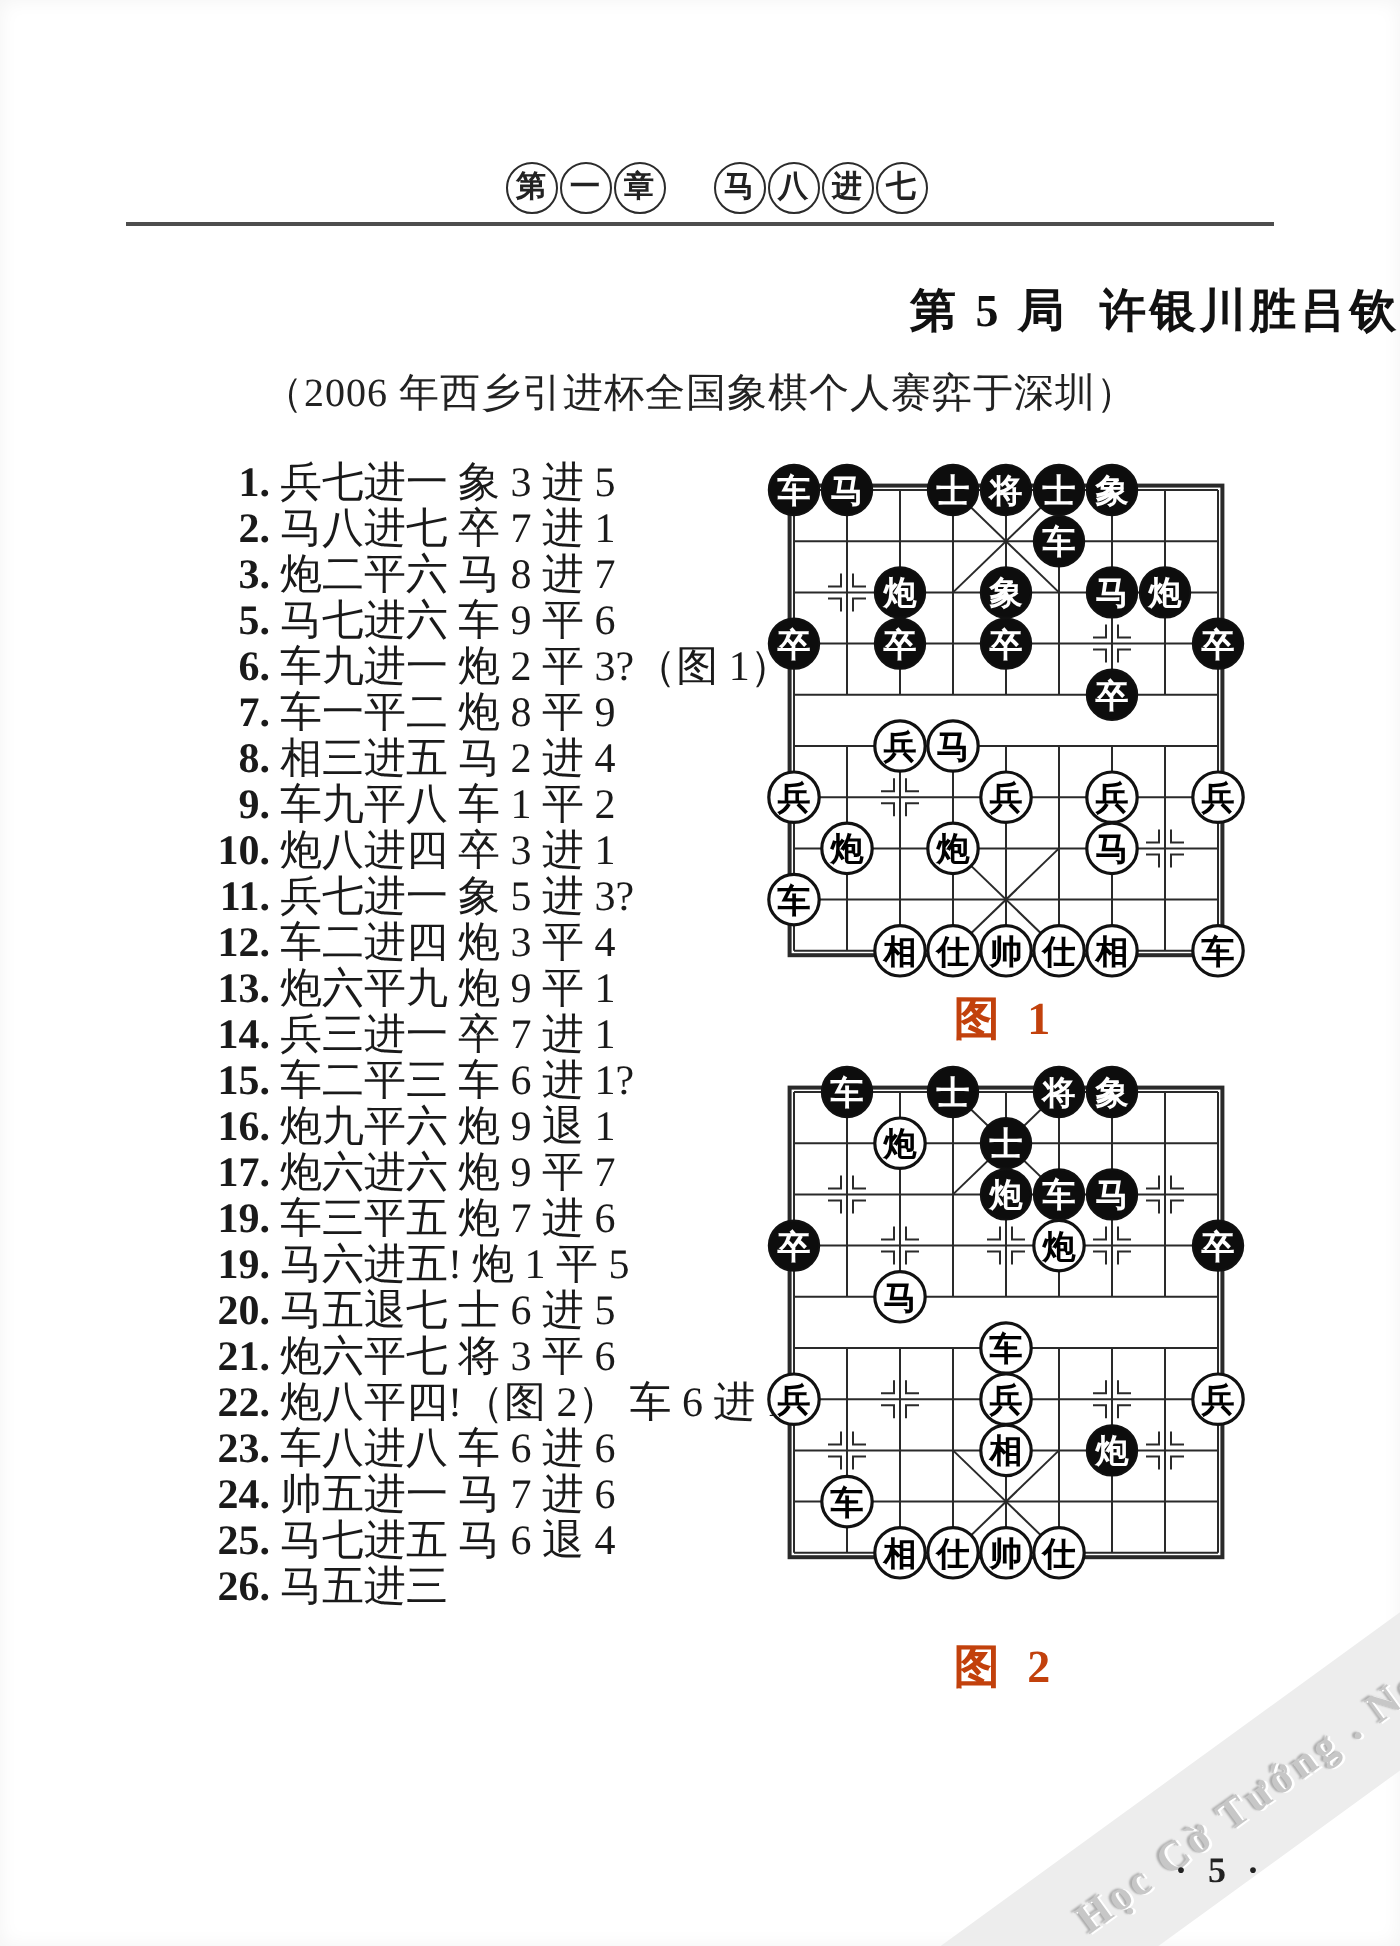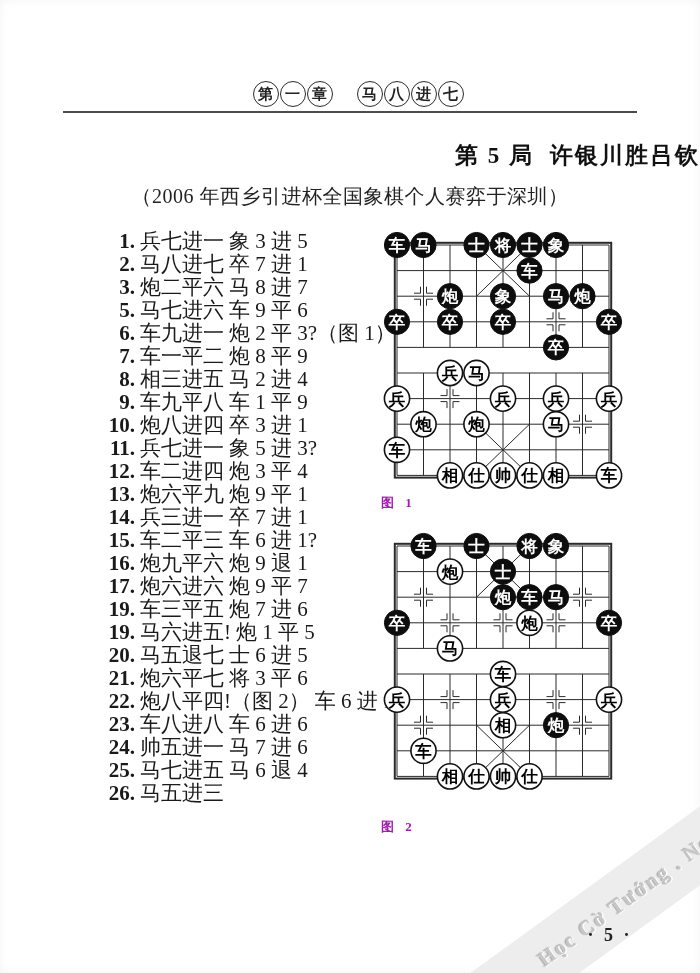--- a/index.html
+++ b/index.html
@@ -34,22 +34,22 @@
   .moves{position:absolute;left:107px;top:230px;font-size:21px;line-height:23px;white-space:nowrap;}
   .move-row{height:23px;}
   .move-num{display:inline-block;width:28px;text-align:right;font-weight:bold;margin-right:5px;}
   .move-red{display:inline-block;min-width:70px;margin-right:5px;}
   .move-black{display:inline-block;}
   
   .board-wrap{position:absolute;left:381px;}
   #board1{top:229px;}
   #board2{top:530px;}
   .board-caption{
-    position:absolute;left:381px;width:244px;text-align:left;
-    font-size:13px;font-weight:bold;letter-spacing:4px;color:#a21caf;
+    position:absolute;left:381px;width:244px;text-align:center;
+    font-size:23px;font-weight:bold;letter-spacing:4px;color:#c2410c;
   }
   #caption1{top:494px;}
   #caption2{top:818px;}
   svg text{font-family:"Liberation Serif","DejaVu Serif",serif;}
   
   .watermark-band{
     position:absolute;left:438px;top:866px;width:380px;height:64px;
     background:#ededed;transform:rotate(-36deg);
     display:flex;align-items:center;justify-content:center;z-index:1;
   }
@@ -88,21 +88,21 @@
   <div class="game-subtitle">（2006 年西乡引进杯全国象棋个人赛弈于深圳）</div>
 
   <div class="moves" id="moves-list">
       <div class="move-row"><span class="move-num">1.</span><span class="move-red">兵七进一</span><span class="move-black">象 3 进 5</span></div>
       <div class="move-row"><span class="move-num">2.</span><span class="move-red">马八进七</span><span class="move-black">卒 7 进 1</span></div>
       <div class="move-row"><span class="move-num">3.</span><span class="move-red">炮二平六</span><span class="move-black">马 8 进 7</span></div>
       <div class="move-row"><span class="move-num">5.</span><span class="move-red">马七进六</span><span class="move-black">车 9 平 6</span></div>
       <div class="move-row"><span class="move-num">6.</span><span class="move-red">车九进一</span><span class="move-black">炮 2 平 3?（图 1）</span></div>
       <div class="move-row"><span class="move-num">7.</span><span class="move-red">车一平二</span><span class="move-black">炮 8 平 9</span></div>
       <div class="move-row"><span class="move-num">8.</span><span class="move-red">相三进五</span><span class="move-black">马 2 进 4</span></div>
-      <div class="move-row"><span class="move-num">9.</span><span class="move-red">车九平八</span><span class="move-black">车 1 平 9</span></div>
+      <div class="move-row"><span class="move-num">9.</span><span class="move-red">车九平八</span><span class="move-black">车 1 平 2</span></div>
       <div class="move-row"><span class="move-num">10.</span><span class="move-red">炮八进四</span><span class="move-black">卒 3 进 1</span></div>
       <div class="move-row"><span class="move-num">11.</span><span class="move-red">兵七进一</span><span class="move-black">象 5 进 3?</span></div>
       <div class="move-row"><span class="move-num">12.</span><span class="move-red">车二进四</span><span class="move-black">炮 3 平 4</span></div>
       <div class="move-row"><span class="move-num">13.</span><span class="move-red">炮六平九</span><span class="move-black">炮 9 平 1</span></div>
       <div class="move-row"><span class="move-num">14.</span><span class="move-red">兵三进一</span><span class="move-black">卒 7 进 1</span></div>
       <div class="move-row"><span class="move-num">15.</span><span class="move-red">车二平三</span><span class="move-black">车 6 进 1?</span></div>
       <div class="move-row"><span class="move-num">16.</span><span class="move-red">炮九平六</span><span class="move-black">炮 9 退 1</span></div>
       <div class="move-row"><span class="move-num">17.</span><span class="move-red">炮六进六</span><span class="move-black">炮 9 平 7</span></div>
       <div class="move-row"><span class="move-num">19.</span><span class="move-red">车三平五</span><span class="move-black">炮 7 进 6</span></div>
       <div class="move-row"><span class="move-num">19.</span><span class="move-red">马六进五!</span><span class="move-black">炮 1 平 5</span></div>

